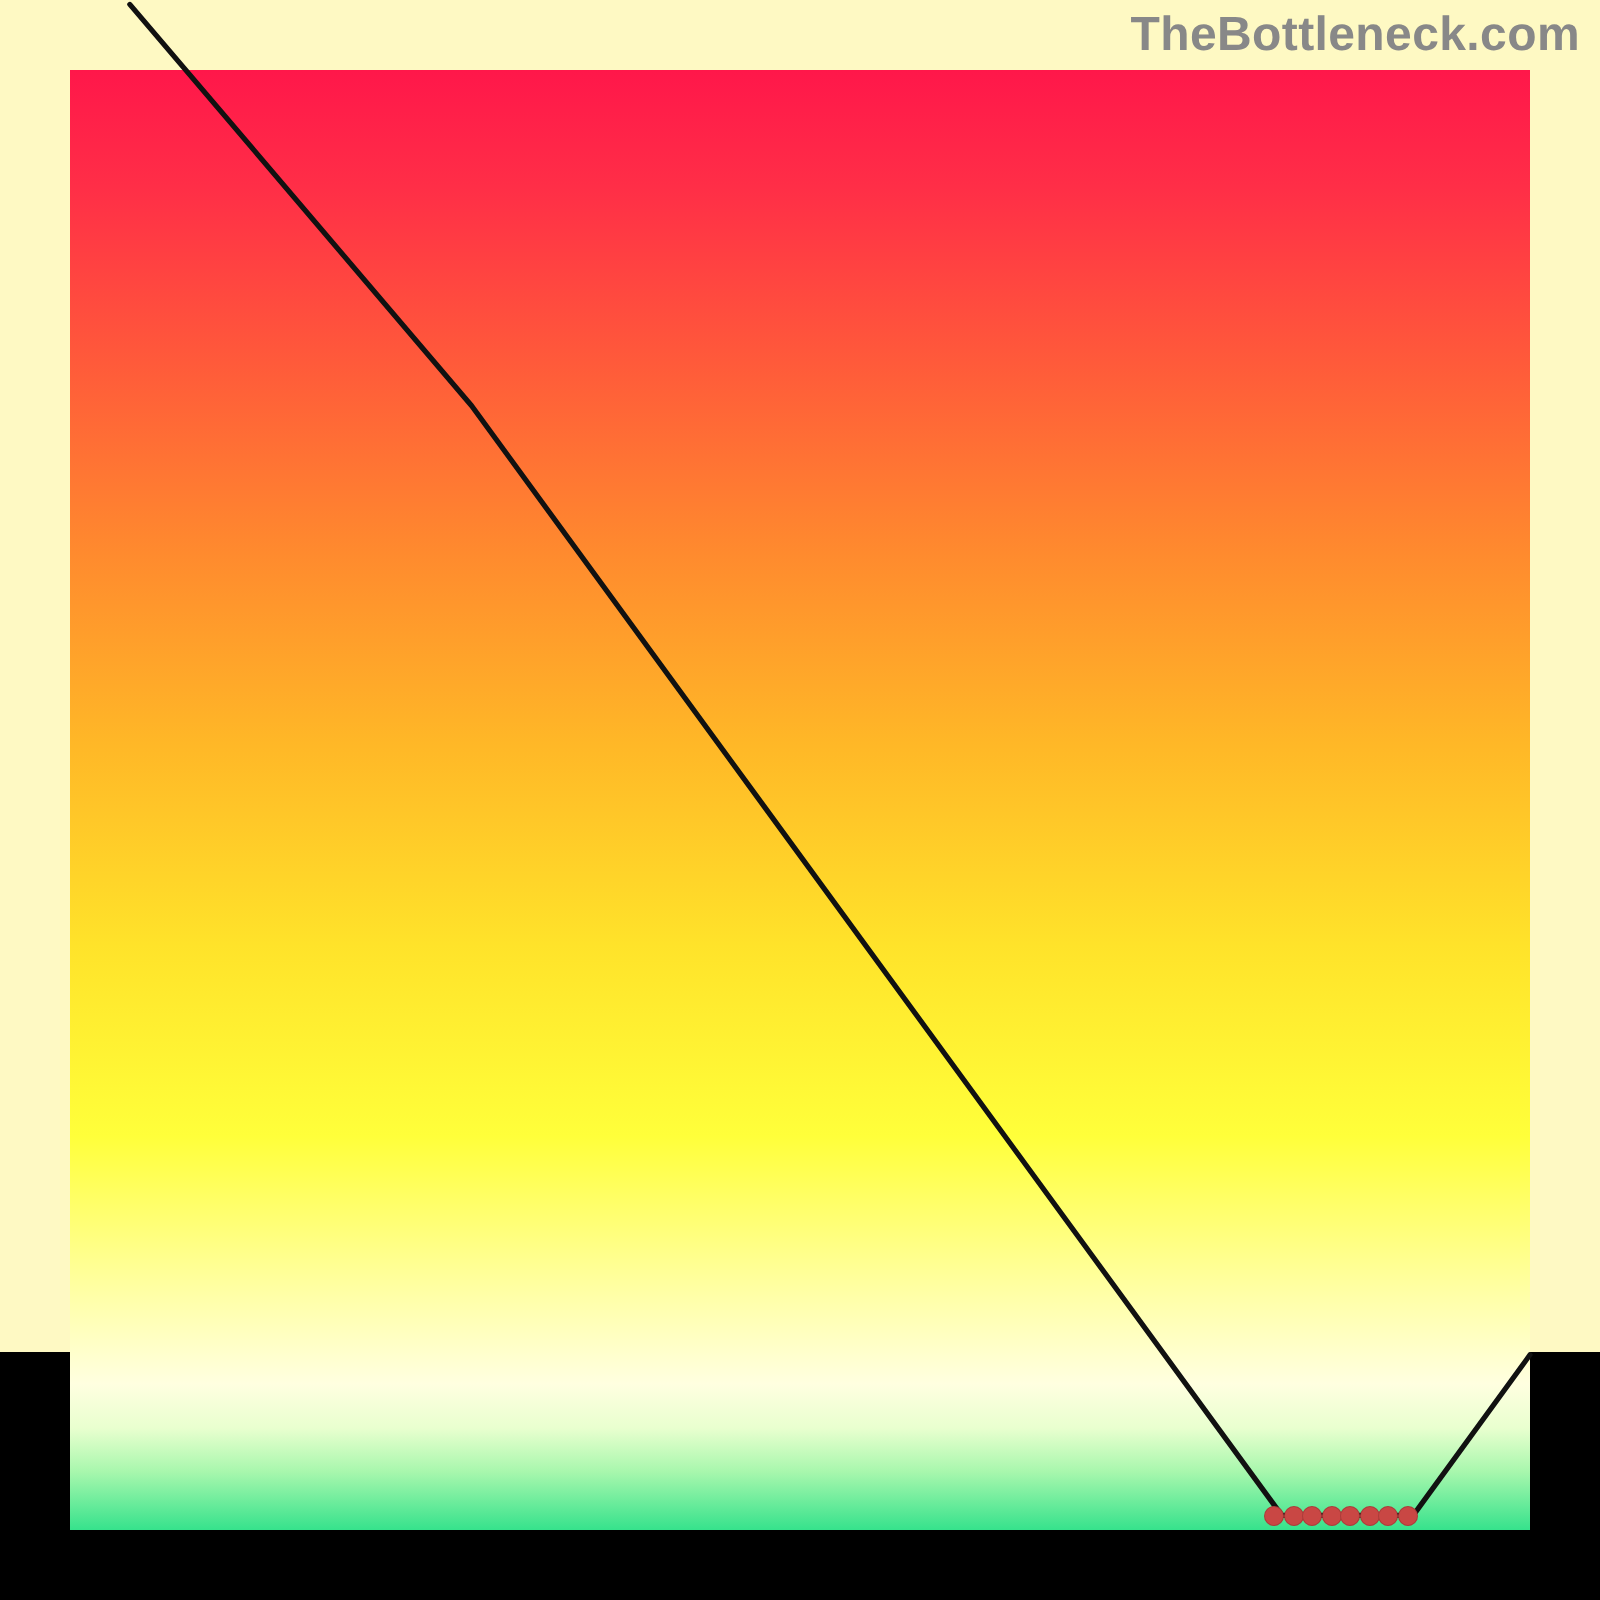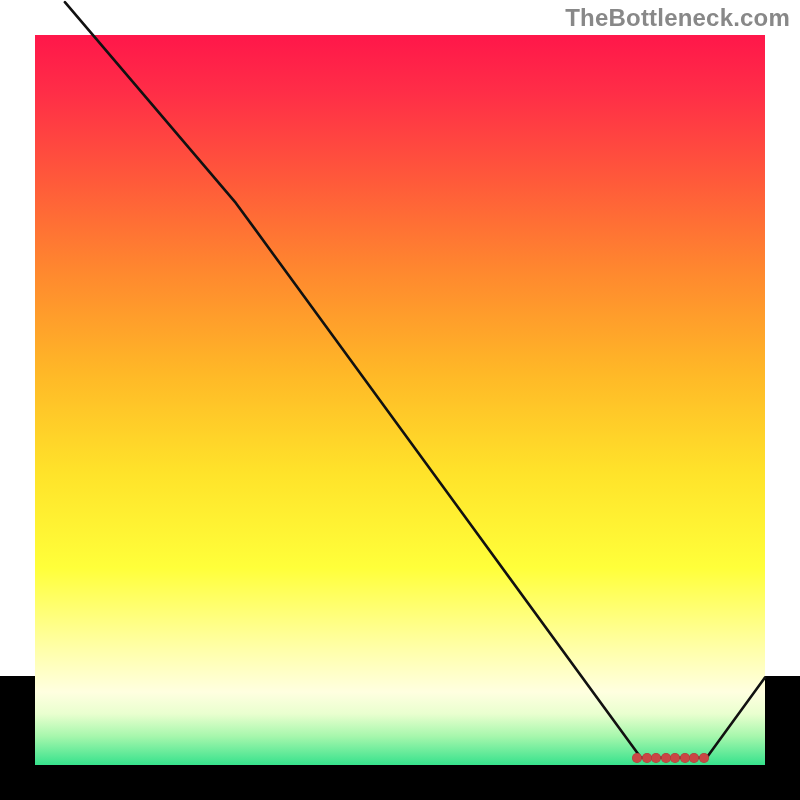--- a/index.html
+++ b/index.html
@@ -7,21 +7,21 @@
     padding: 0;
     width: 800px;
     height: 800px;
     background: #000;
     overflow: hidden;
   }
   .wrap {
     position: relative;
     width: 800px;
     height: 676px;
-    background: #ffffff;
+    background: #fef9c3;
   }
   .watermark {
     position: absolute;
     top: 4px;
     right: 10px;
     font-family: Arial, Helvetica, sans-serif;
     font-size: 24px;
     font-weight: 600;
     color: #888;
     letter-spacing: 0.2px;

